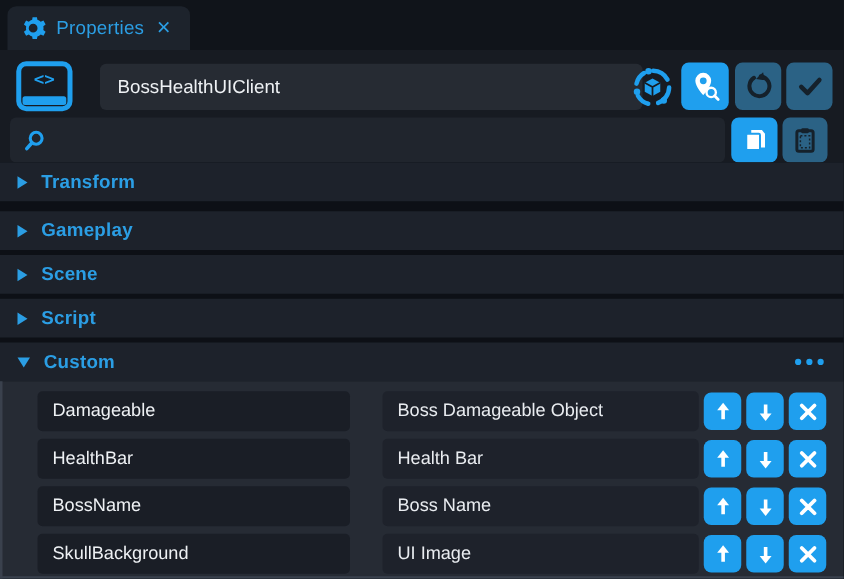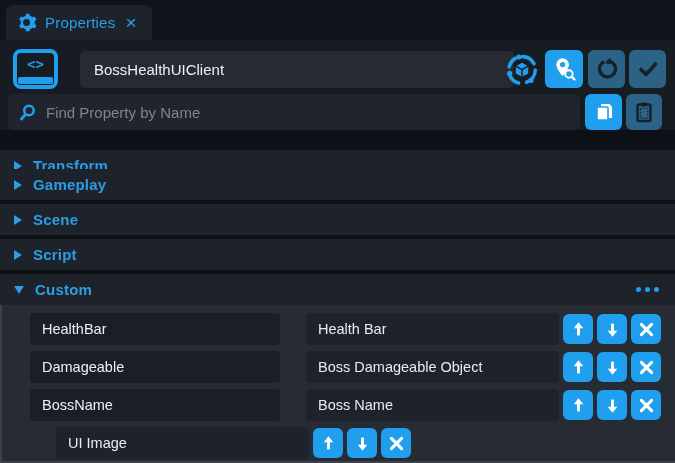--- a/index.html
+++ b/index.html
@@ -66,21 +66,21 @@
   .sections { position:absolute; top:130px; left:0; right:0; bottom:0; background:#0d1016; }
   .section-header {
     position:absolute; left:0; right:0; height:31px; background:#1d222b;
     display:flex; align-items:center; padding:0 14px; gap:11px; cursor:pointer;
   }
   .section-header .label { color:#2b9ee4; font-size:15px; font-weight:bold; letter-spacing:.2px; }
   .tri-right { width:0; height:0; border-left:8px solid #2b9ee4;
     border-top:5px solid transparent; border-bottom:5px solid transparent; }
   .tri-down  { width:0; height:0; border-top:8px solid #2b9ee4;
     border-left:5px solid transparent; border-right:5px solid transparent; }
-  .hdr-0 { top:20px; }  .hdr-1 { top:39px; } .hdr-2 { top:74px; }
+  .hdr-0 { top:0; }  .hdr-1 { top:39px; } .hdr-2 { top:74px; }
   .hdr-3 { top:109px; } .hdr-4 { top:144px; }
   .dots { margin-left:auto; display:flex; gap:4px; cursor:pointer; padding:4px 2px; }
   .dots span { width:5px; height:5px; border-radius:50%; background:#1f9fee; display:block; }
   
   .custom-body {
     position:absolute; top:175px; left:0; right:0; bottom:0; background:#262b34;
     border-left:2px solid #3a414d; border-bottom:2px solid #3a414d;
     padding-top:8px;
   }
   .custom-row { position:relative; height:32px; margin:0 0 6px 28px; display:flex; align-items:center; }
@@ -164,21 +164,20 @@
   </span>
 </button>
 
 <div class="search-wrap">
   <span>
     <svg class="icon-svg" width="19" height="19" viewBox="0 0 20 20">
       <circle cx="11.5" cy="8" r="5" fill="none" stroke="#1f9fee" stroke-width="2.6"></circle>
       <line x1="7.6" y1="12.2" x2="3.6" y2="16.8" stroke="#1f9fee" stroke-width="3" stroke-linecap="round"></line>
     </svg>
   </span>
-  <input class="search-input" type="text" placeholder="Find Property by Name" style="">
 </div>
 
 <button class="sq-btn btn-primary btn-copy">
   <span>
     <svg class="icon-svg" width="24" height="24" viewBox="0 0 24 24">
       <path fill="#ffffff" d="M9 4h8.5l2.5 3v11H9z"></path>
       <rect x="5" y="7" width="11" height="13" rx="1" fill="#ffffff" stroke="#1f9fee" stroke-width="1.6"></rect>
     </svg>
   </span>
 </button>
@@ -221,52 +220,52 @@
     <span class="dots">
         <span></span>
         <span></span>
         <span></span>
       </span>
   </div>
 
   <div class="custom-body">
     <div id="custom-rows">
   <div class="custom-row">
+    <div class="prop-name">Damageable</div>
+    <div class="prop-value">Boss Damageable Object</div>
+    <div class="row-btns">
+      <button class="row-btn">
+        <span>
+          <svg class="icon-svg" width="17" height="17" viewBox="0 0 20 20">
+            <line x1="10" y1="17" x2="10" y2="7" stroke="#ffffff" stroke-width="3.4"></line>
+            <polygon points="10,1.5 4.4,8.4 15.6,8.4" fill="#ffffff"></polygon>
+          </svg>
+        </span>
+      </button>
+      <button class="row-btn">
+        <span>
+          <svg class="icon-svg" width="17" height="17" viewBox="0 0 20 20">
+            <line x1="10" y1="3" x2="10" y2="13" stroke="#ffffff" stroke-width="3.4"></line>
+            <polygon points="10,18.5 4.4,11.6 15.6,11.6" fill="#ffffff"></polygon>
+          </svg>
+        </span>
+      </button>
+      <button class="row-btn">
+        <span>
+          <svg class="icon-svg" width="17" height="17" viewBox="0 0 20 20">
+            <path d="M4 4 L16 16 M16 4 L4 16" stroke="#ffffff" stroke-width="3.6" stroke-linecap="round"></path>
+          </svg>
+        </span>
+      </button>
+    </div>
+  </div>
+
+  <div class="custom-row">
     <div class="prop-name">HealthBar</div>
     <div class="prop-value">Health Bar</div>
-    <div class="row-btns">
-      <button class="row-btn">
-        <span>
-          <svg class="icon-svg" width="17" height="17" viewBox="0 0 20 20">
-            <line x1="10" y1="17" x2="10" y2="7" stroke="#ffffff" stroke-width="3.4"></line>
-            <polygon points="10,1.5 4.4,8.4 15.6,8.4" fill="#ffffff"></polygon>
-          </svg>
-        </span>
-      </button>
-      <button class="row-btn">
-        <span>
-          <svg class="icon-svg" width="17" height="17" viewBox="0 0 20 20">
-            <line x1="10" y1="3" x2="10" y2="13" stroke="#ffffff" stroke-width="3.4"></line>
-            <polygon points="10,18.5 4.4,11.6 15.6,11.6" fill="#ffffff"></polygon>
-          </svg>
-        </span>
-      </button>
-      <button class="row-btn">
-        <span>
-          <svg class="icon-svg" width="17" height="17" viewBox="0 0 20 20">
-            <path d="M4 4 L16 16 M16 4 L4 16" stroke="#ffffff" stroke-width="3.6" stroke-linecap="round"></path>
-          </svg>
-        </span>
-      </button>
-    </div>
-  </div>
-
-  <div class="custom-row">
-    <div class="prop-name">Damageable</div>
-    <div class="prop-value">Boss Damageable Object</div>
     <div class="row-btns">
       <button class="row-btn">
         <span>
           <svg class="icon-svg" width="17" height="17" viewBox="0 0 20 20">
             <line x1="10" y1="17" x2="10" y2="7" stroke="#ffffff" stroke-width="3.4"></line>
             <polygon points="10,1.5 4.4,8.4 15.6,8.4" fill="#ffffff"></polygon>
           </svg>
         </span>
       </button>
       <button class="row-btn">
@@ -311,20 +310,21 @@
         <span>
           <svg class="icon-svg" width="17" height="17" viewBox="0 0 20 20">
             <path d="M4 4 L16 16 M16 4 L4 16" stroke="#ffffff" stroke-width="3.6" stroke-linecap="round"></path>
           </svg>
         </span>
       </button>
     </div>
   </div>
 
   <div class="custom-row">
+    <div class="prop-name">SkullBackground</div>
     <div class="prop-value">UI Image</div>
     <div class="row-btns">
       <button class="row-btn">
         <span>
           <svg class="icon-svg" width="17" height="17" viewBox="0 0 20 20">
             <line x1="10" y1="17" x2="10" y2="7" stroke="#ffffff" stroke-width="3.4"></line>
             <polygon points="10,1.5 4.4,8.4 15.6,8.4" fill="#ffffff"></polygon>
           </svg>
         </span>
       </button>

